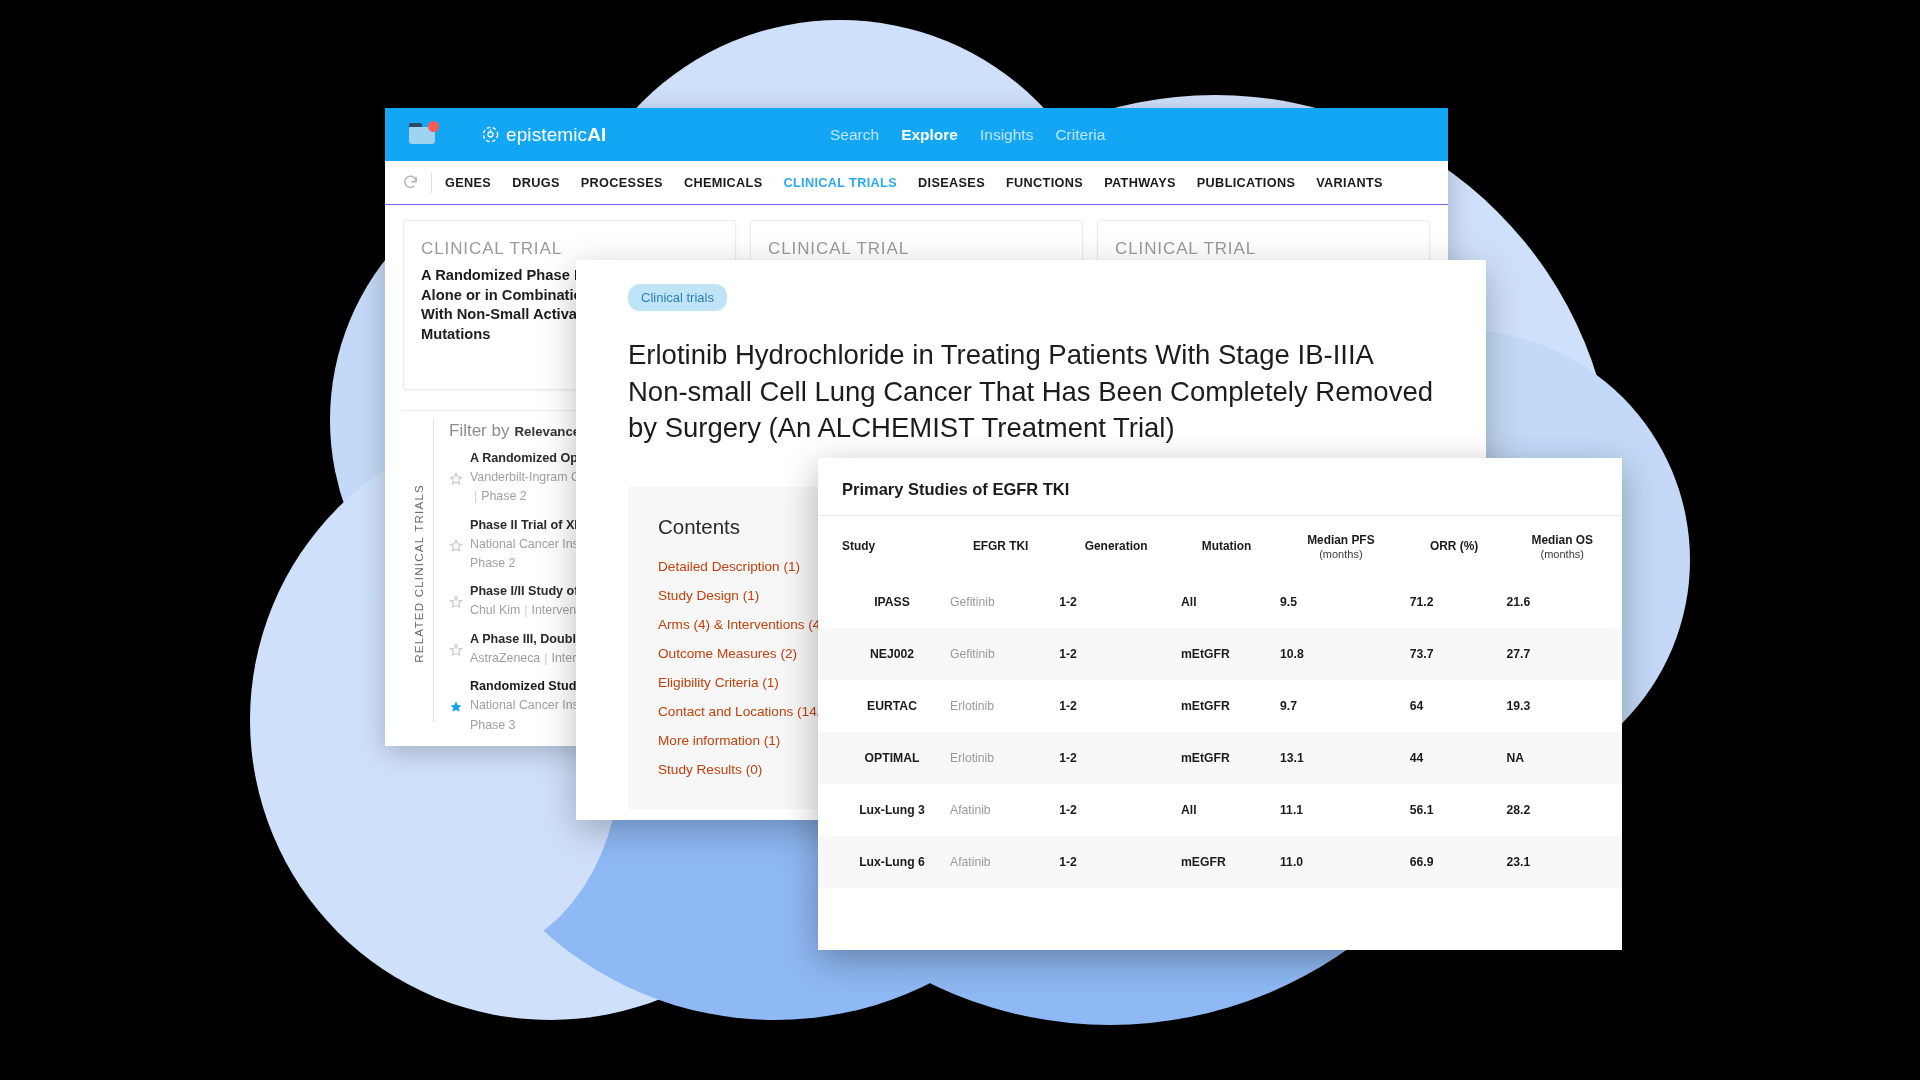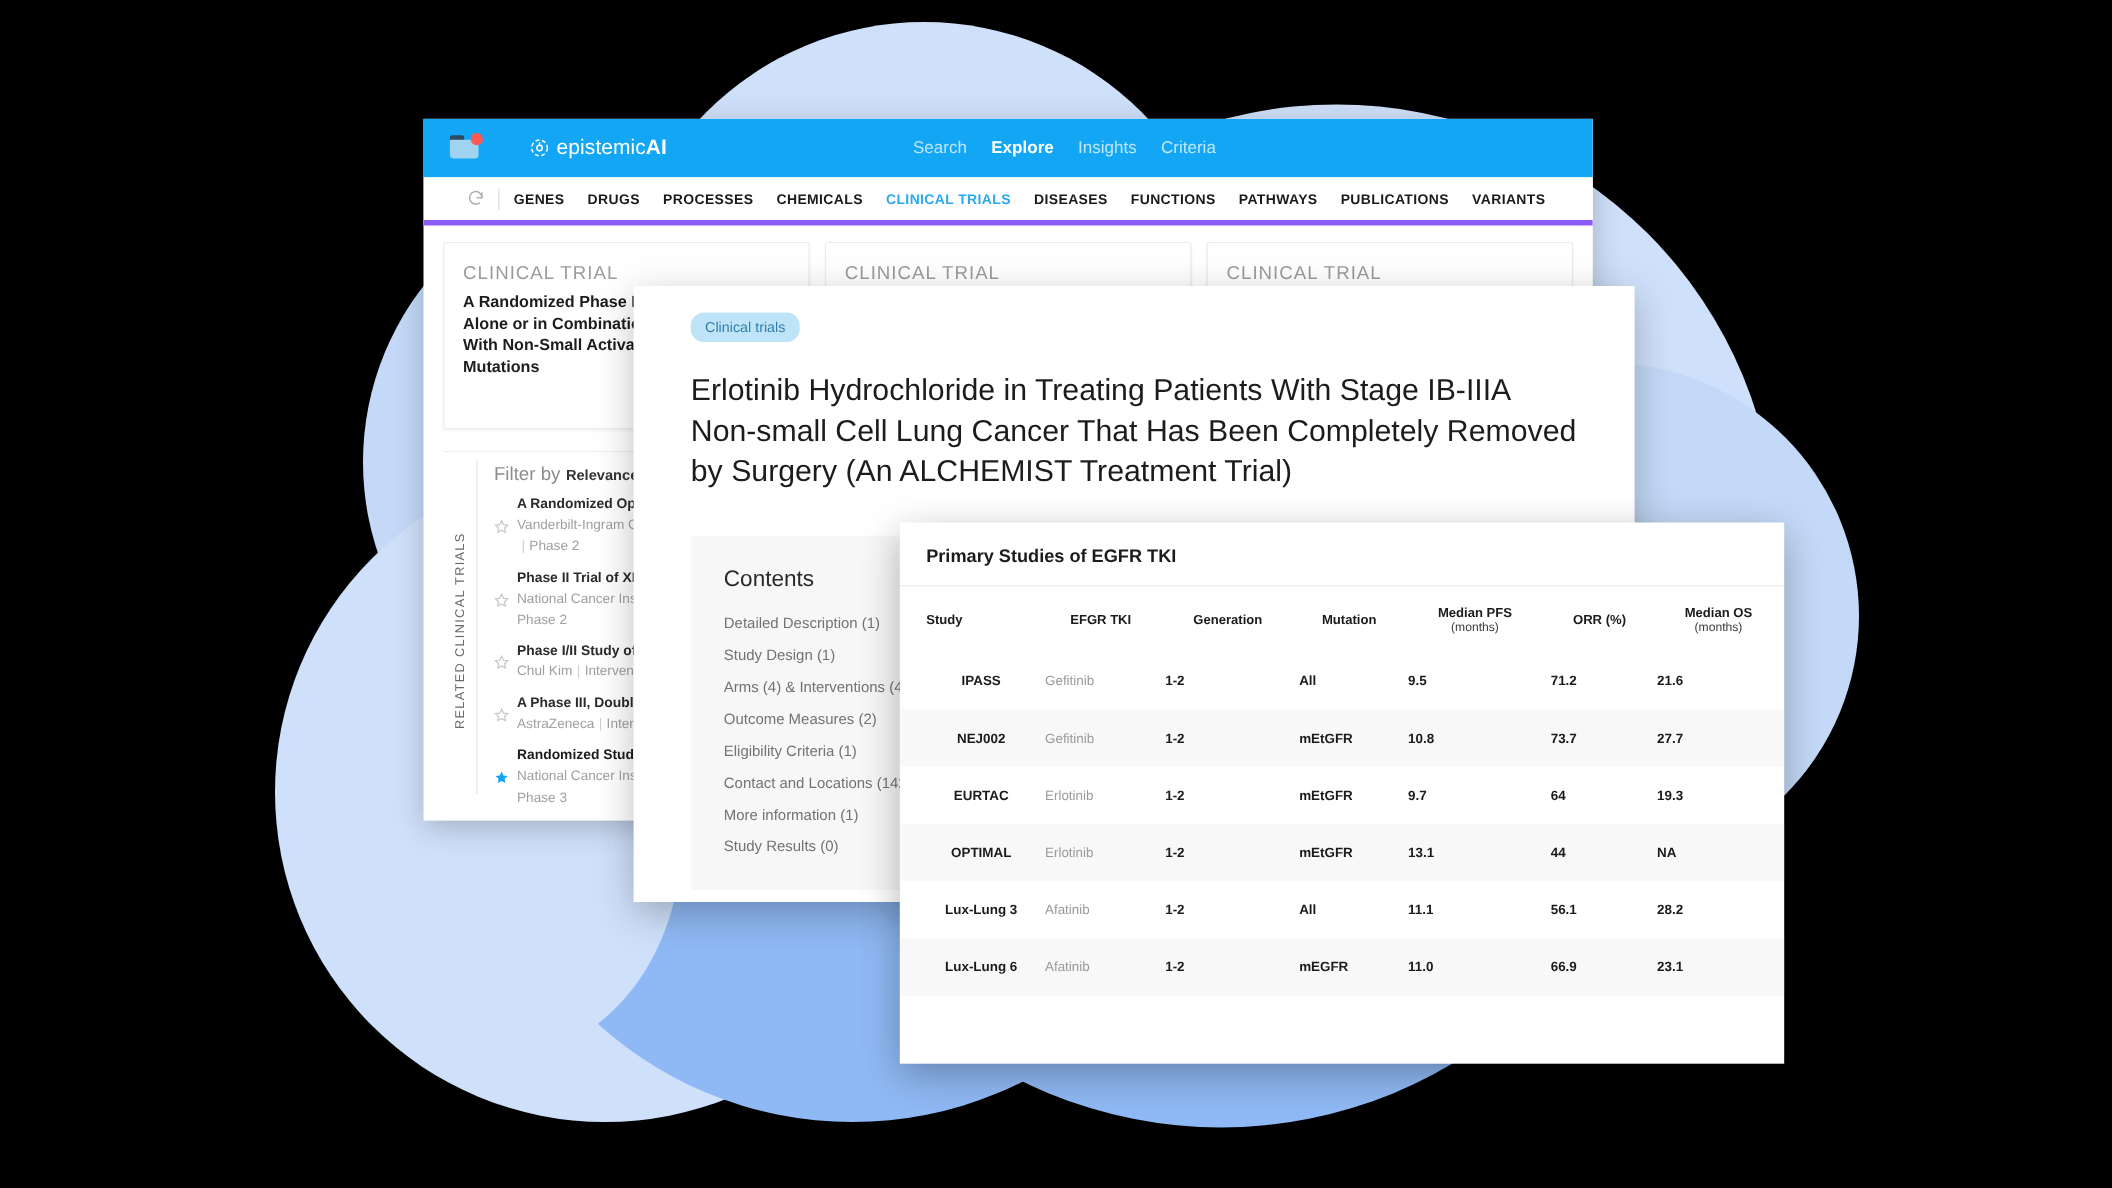--- a/index.html
+++ b/index.html
@@ -55,21 +55,21 @@
   #brand-text b { font-weight: 700; }
   #top-nav {
     position: absolute; left: 445px; top: 0; height: 53px;
     display: flex; align-items: center; gap: 22px;
   }
   #top-nav .nav-link { color: #bfe6fb; font-size: 15.5px; cursor: pointer; white-space: nowrap; }
   #top-nav .nav-link.active { color: #fff; font-weight: 700; }
 
   #tabbar {
     height: 44px; background: #fff; display: flex; align-items: center;
-    padding-left: 34px; border-bottom: 5px solid #8b5cf6; text-align: right;
+    padding-left: 12px; border-bottom: 1px solid #8b5cf6; text-align: right;
   }
   #refresh-btn {
     width: 26px; height: 26px; display: flex; align-items:center; justify-content:center;
     cursor: pointer;
   }
   .tab-divider { width:1px; height:20px; background:#dcdcdc; margin: 0 13px 0 8px; }
   #tabbar .cat {
     font-size: 12.7px; font-weight: 700; color: #1a1a1a; letter-spacing: .35px;
     margin-right: 21px; cursor: pointer; white-space: nowrap;
   }
@@ -132,27 +132,27 @@
   #detail-title {
     padding: 26px 52px 0 52px;
     font-size: 27.5px; font-weight: 400; color: #1c1c1c; line-height: 1.33;
   }
   #contents-panel {
     margin: 40px 52px 0 52px; background: #f7f7f7; padding: 28px 30px 34px 30px;
     height: 322px;
   }
   #contents-panel h3 { font-size: 20.5px; font-weight: 400; color:#2a2a2a; margin-bottom: 20px; }
   #contents-panel a {
-    display:block; font-size: 13.6px; color: #737373; margin-bottom: 14px;
+    display:block; font-size: 13.6px; color: #c2410c; margin-bottom: 14px;
     text-decoration: none; cursor: pointer; width: max-content;
   }
 
   
   #table-modal {
-    position: absolute; left: 818px; top: 475px;
+    position: absolute; left: 818px; top: 458px;
     width: 804px; height: 492px; background: #fff;
     box-shadow: 0 10px 34px rgba(0,0,0,.3);
     overflow: hidden;
   }
   #table-title {
     font-size: 16.5px; font-weight: 700; color: #1b1b1b;
     padding: 22px 24px 16px 24px;
   }
   #tbl { width: 100%; border-collapse: collapse; }
   #tbl th {

